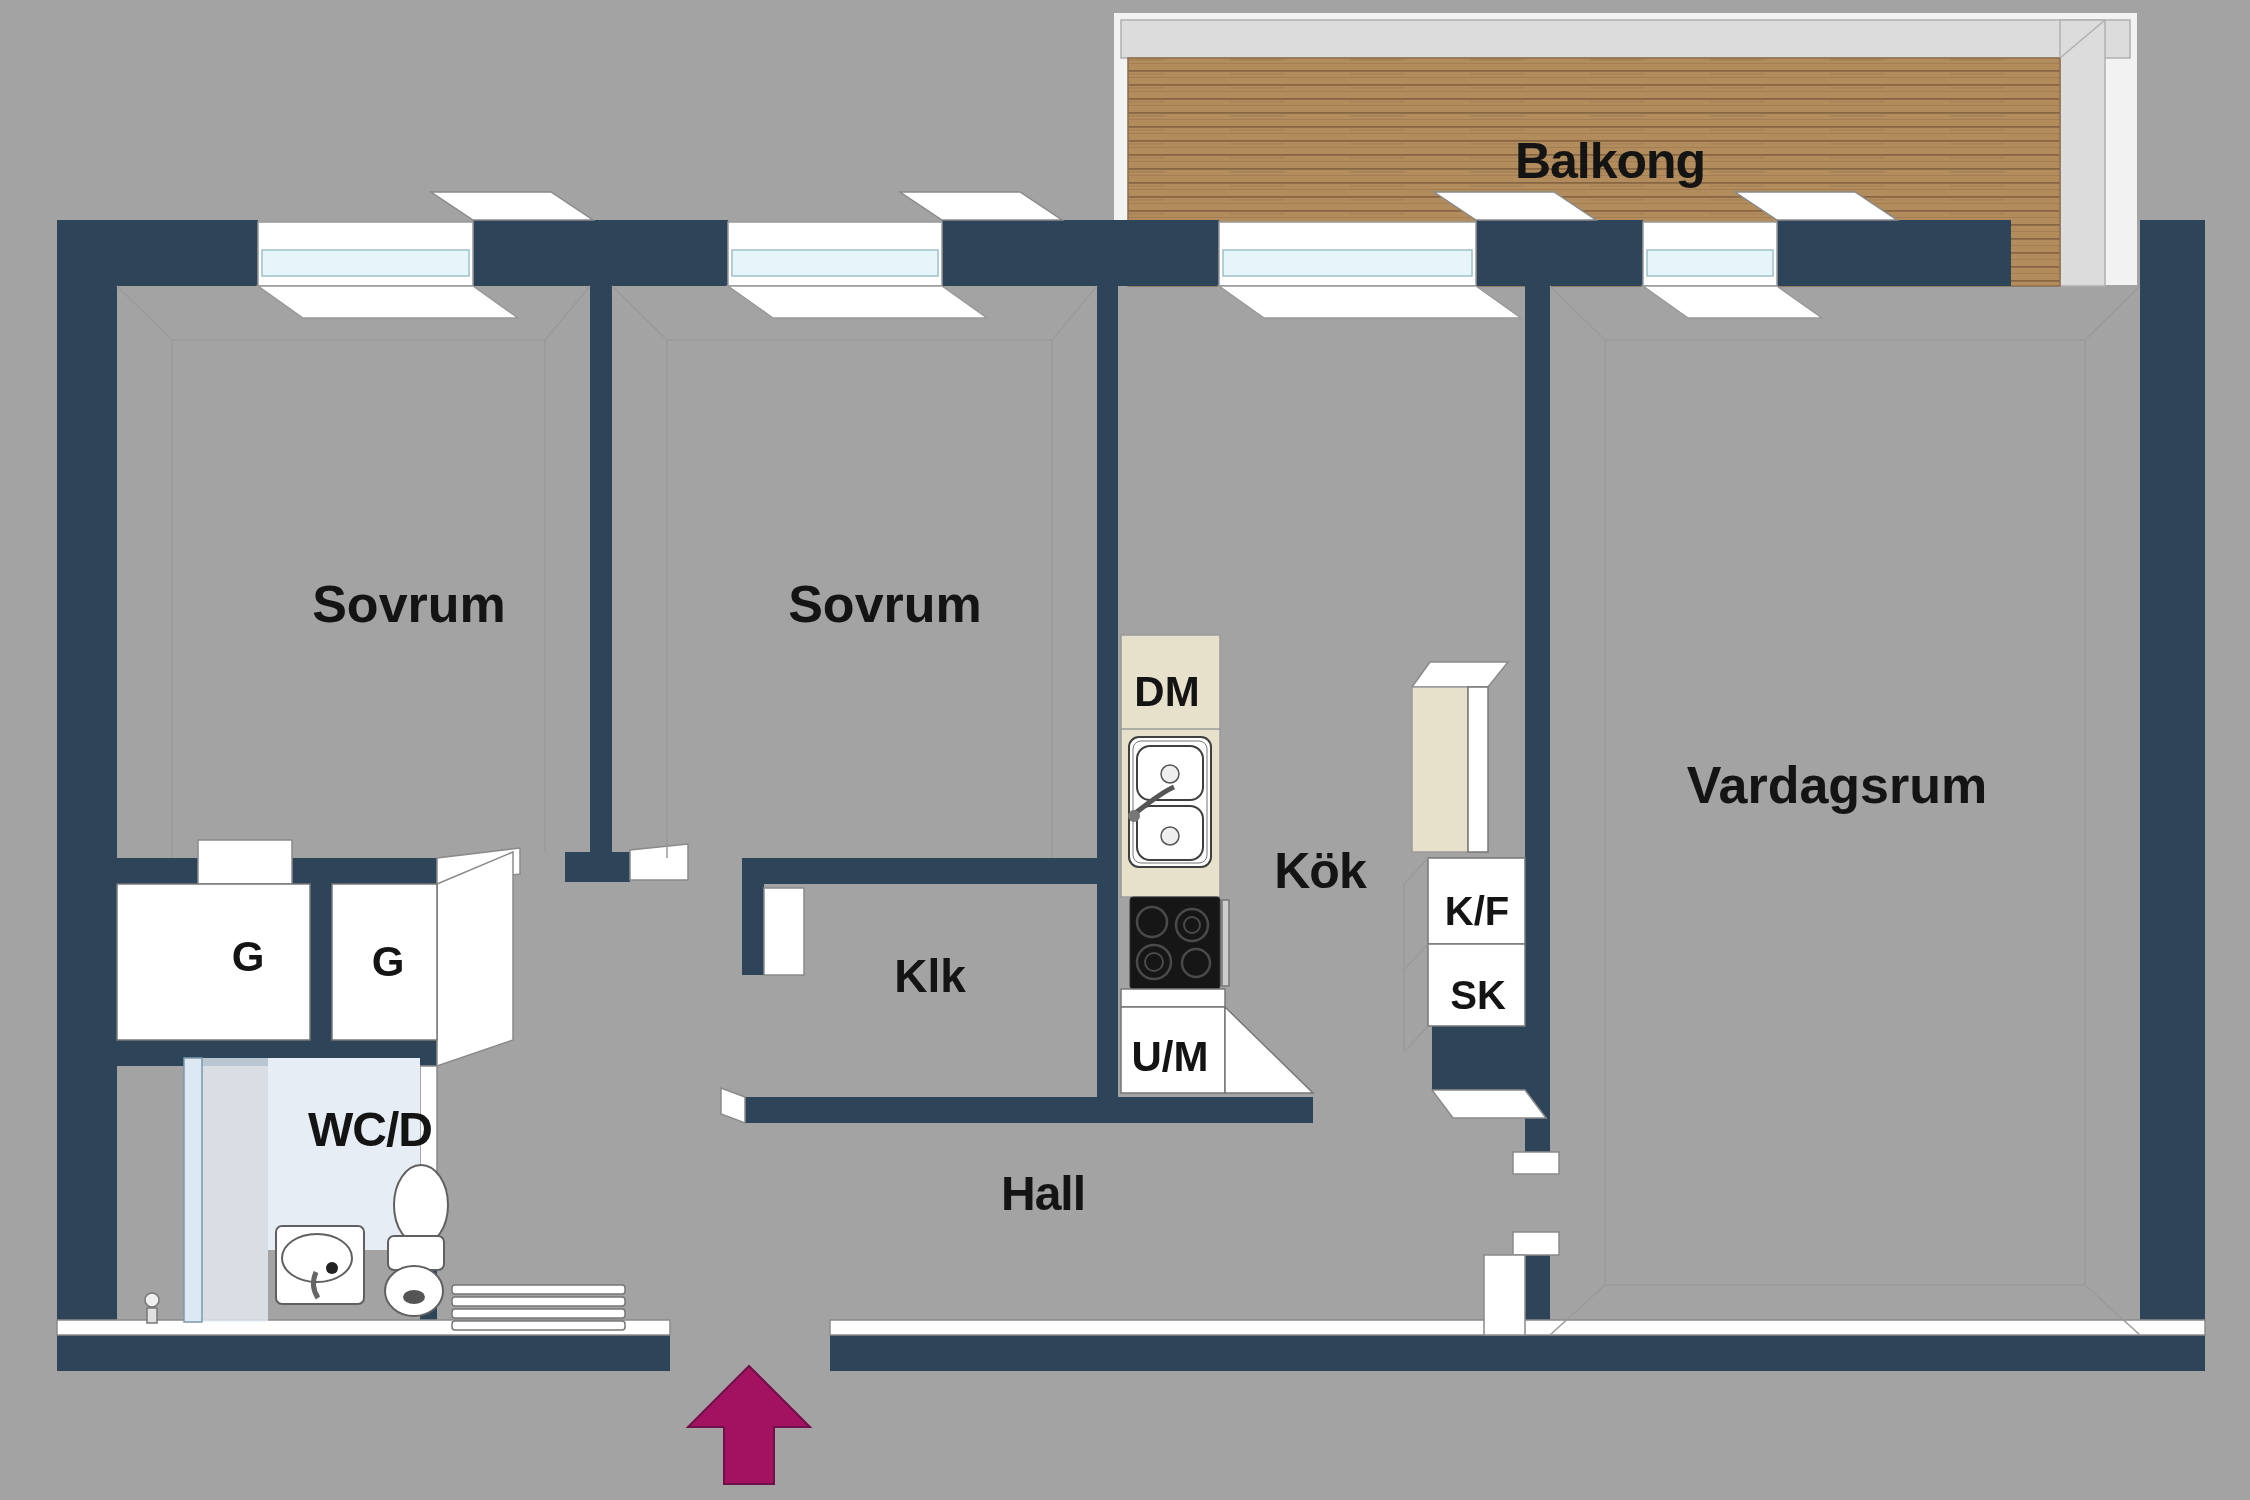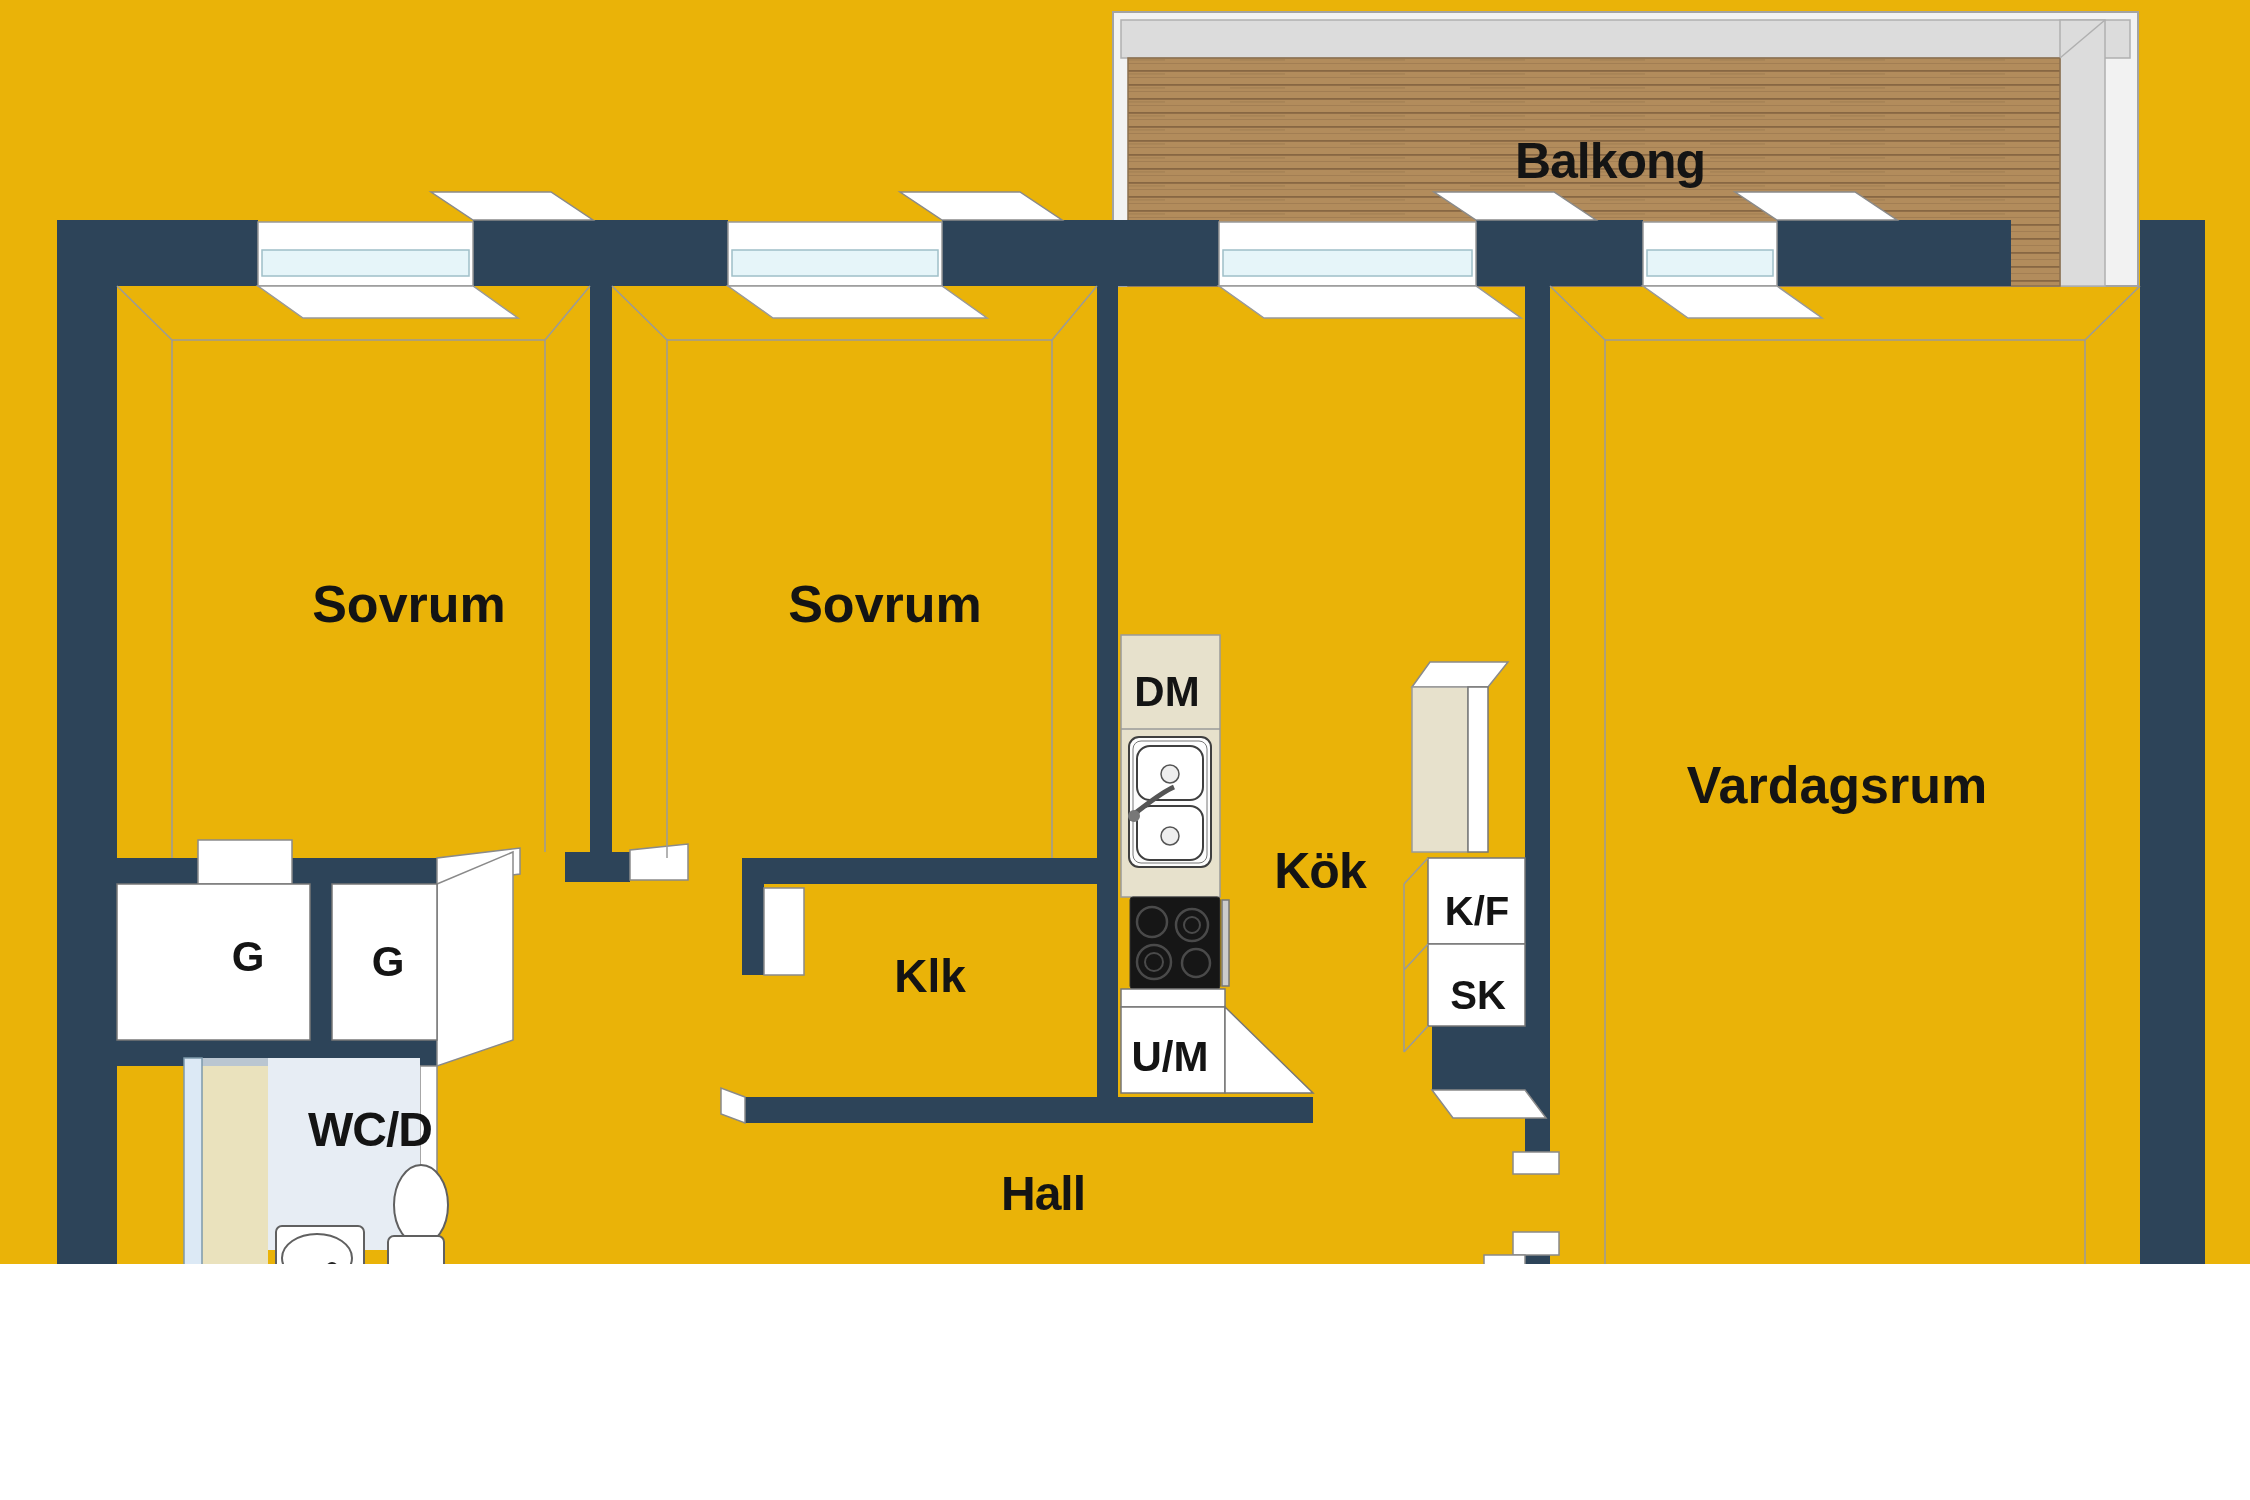--- a/index.html
+++ b/index.html
@@ -1,16 +1,16 @@
 <!DOCTYPE html>
 <html><head>
 <meta charset="utf-8">
 <style>
   html,body{margin:0;padding:0;background:#ffffff;}
-  .stage{width:2250px;height:1264px;position:relative;background:#eab308;}
+  .stage{width:2250px;height:1500px;position:relative;background:#a3a3a3;}
   svg{display:block;}
   .wall{fill:#2d4459;}
   .cap{fill:#ffffff;stroke:#8a8a8a;stroke-width:1.5;}
   .inner{stroke:#9a9a9a;stroke-width:1.5;fill:none;}
   .thin{stroke:#777777;stroke-width:1.5;fill:#ffffff;}
   .glass{fill:#e6f5f9;stroke:#9fbfc8;stroke-width:1.5;}
   .winframe{fill:#ffffff;stroke:#999999;stroke-width:1.5;}
   .beige{fill:#e7e1cc;stroke:#9a9a9a;stroke-width:1.5;}
   .tint{fill:#e7edf4;}
   .shower{fill:#dce9f5;stroke:#7d99ab;stroke-width:1.5;}

